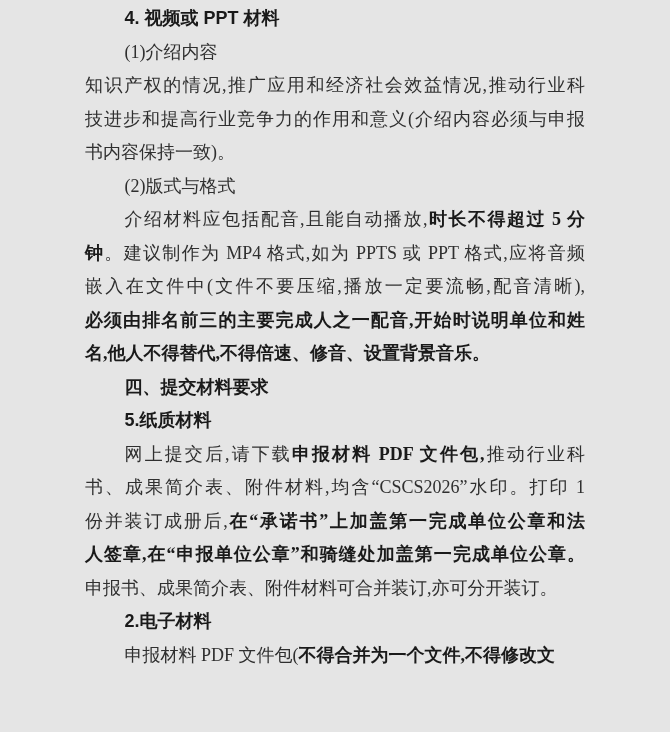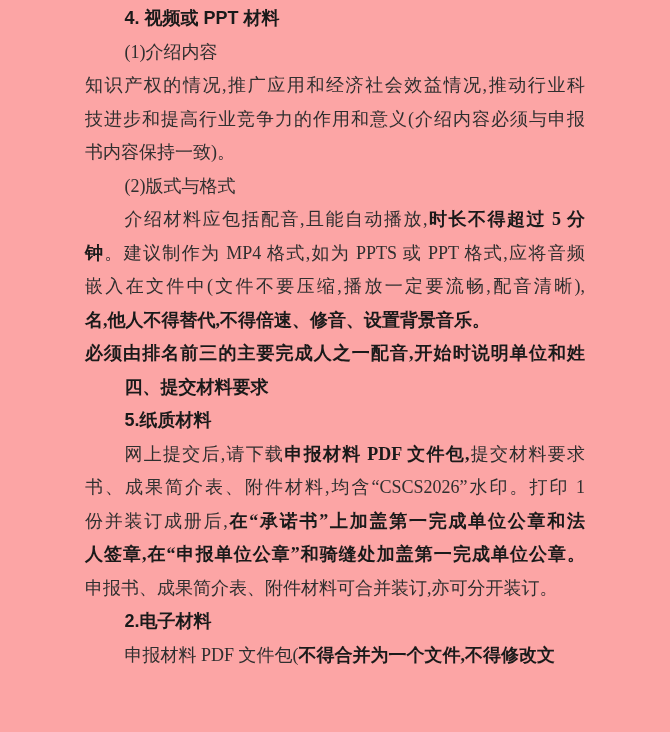--- a/index.html
+++ b/index.html
@@ -9,21 +9,21 @@
   body {
     width: 670px;
     height: 732px;
     background: #fcfcfa;
     overflow: hidden;
   }
   .page {
     position: relative;
     width: 670px;
     height: 732px;
-    background: #fca5a5;
+    background: #e5e5e5;
     overflow: hidden;
   }
   .doc {
     box-sizing: border-box;
     width: 670px;
     height: 732px;
     padding: 2px 85px 0 85px;
     font-family: "Liberation Serif", "DejaVu Serif", serif;
     font-size: 18px;
     line-height: 33.5px;
@@ -59,25 +59,25 @@
   <main class="doc" id="doc" style="color: rgb(47, 47, 47);">
       <div class="line indent last heading"><span class="run b">4. 视频或 PPT 材料</span></div>
       <div class="line indent last"><span class="run">(1)介绍内容</span></div>
       <div class="line"><span class="run">知识产权的情况,推广应用和经济社会效益情况,推动行业科</span></div>
       <div class="line"><span class="run">技进步和提高行业竞争力的作用和意义(介绍内容必须与申报</span></div>
       <div class="line last"><span class="run">书内容保持一致)。</span></div>
       <div class="line indent last"><span class="run">(2)版式与格式</span></div>
       <div class="line indent"><span class="run">介绍材料应包括配音,且能自动播放,</span><span class="run b">时长不得超过 5 分</span></div>
       <div class="line"><span class="run b">钟</span><span class="run">。建议制作为 MP4 格式,如为 PPTS 或 PPT 格式,应将音频</span></div>
       <div class="line"><span class="run">嵌入在文件中(文件不要压缩,播放一定要流畅,配音清晰),</span></div>
+      <div class="line"><span class="run b">必须由排名前三的主要完成人之一配音,开始时说明单位和姓</span></div>
       <div class="line last"><span class="run b">名,他人不得替代,不得倍速、修音、设置背景音乐。</span></div>
-      <div class="line"><span class="run b">必须由排名前三的主要完成人之一配音,开始时说明单位和姓</span></div>
       <div class="line indent last heading"><span class="run b">四、提交材料要求</span></div>
       <div class="line indent last heading"><span class="run b">5.纸质材料</span></div>
-      <div class="line indent"><span class="run">网上提交后,请下载</span><span class="run b">申报材料 PDF 文件包,</span><span class="run">提交材料要求</span></div>
+      <div class="line indent"><span class="run">网上提交后,请下载</span><span class="run b">申报材料 PDF 文件包,</span><span class="run">推动行业科</span></div>
       <div class="line"><span class="run">书、成果简介表、附件材料,均含“CSCS2026”水印。打印 1</span></div>
       <div class="line"><span class="run">份并装订成册后,</span><span class="run b">在“承诺书”上加盖第一完成单位公章和法</span></div>
       <div class="line"><span class="run b">人签章,在“申报单位公章”和骑缝处加盖第一完成单位公章。</span></div>
       <div class="line last"><span class="run">申报书、成果简介表、附件材料可合并装订,亦可分开装订。</span></div>
       <div class="line indent last heading"><span class="run b">2.电子材料</span></div>
       <div class="line indent last"><span class="run">申报材料 PDF 文件包(</span><span class="run b">不得合并为一个文件,不得修改文</span></div>
     </main>
 </div>
 
 </body></html>

